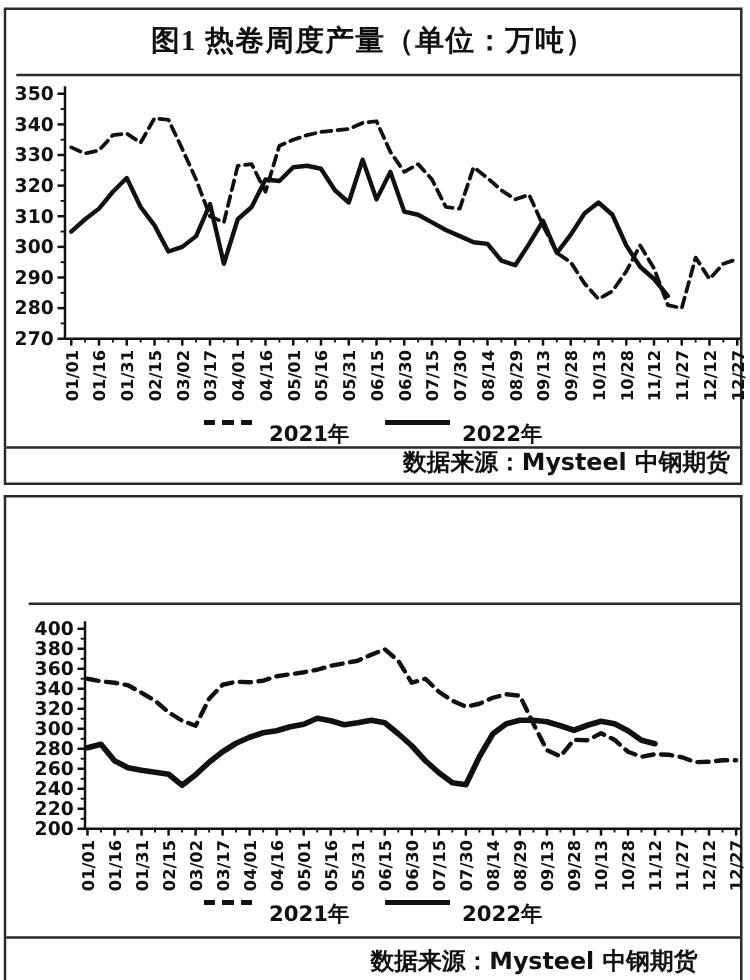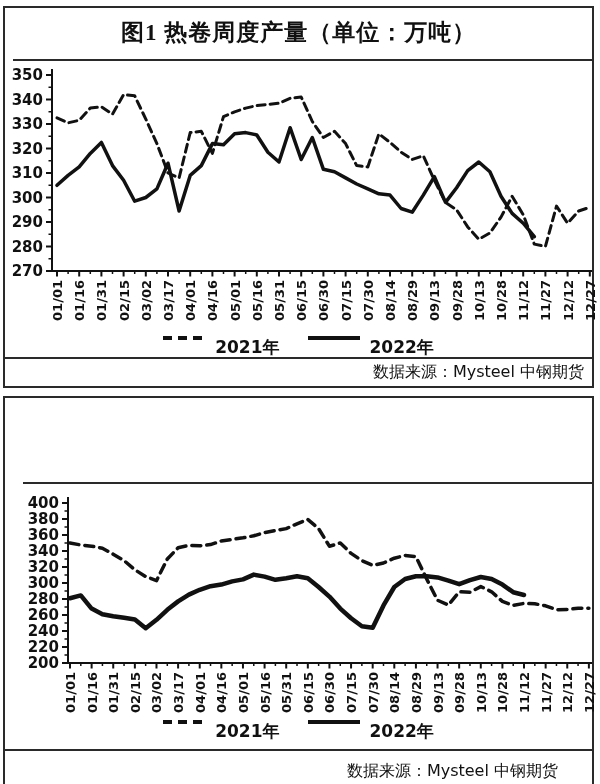--- a/index.html
+++ b/index.html
@@ -15,21 +15,21 @@
   #rule1-bot{top:349px;left:0;right:0;}
   #rule2-top{top:84px;left:18px;right:0;}
   #rule2-bot{top:351px;left:0;right:0;}
   .legend{position:absolute;left:0;right:0;display:flex;justify-content:center;align-items:flex-start;
           gap:10px;font-weight:700;font-size:17px;}
   #legend1{top:328px;}
   #legend2{top:322px;}
   .dash-sample{display:inline-block;width:42px;height:4px;
      background:repeating-linear-gradient(90deg,#111 0 9px,transparent 9px 15px);}
   .solid-sample{display:inline-block;width:52px;height:4px;background:#111;margin-left:18px;}
-  .source{position:absolute;font-weight:400;font-size:16px;}
+  .source{position:absolute;font-weight:700;font-size:19px;}
   #source1{bottom:3px;right:8px;}
   #source2{bottom:2px;right:34px;}
   svg#charts{position:absolute;left:0;top:0;pointer-events:none;}
   .ylab{font:700 15px "DejaVu Sans","Liberation Sans",sans-serif;fill:#111;}
   .xlab{font:700 13px "DejaVu Sans","Liberation Sans",sans-serif;fill:#111;}
 </style>
 </head>
 <body>
 
 <div class="page">

